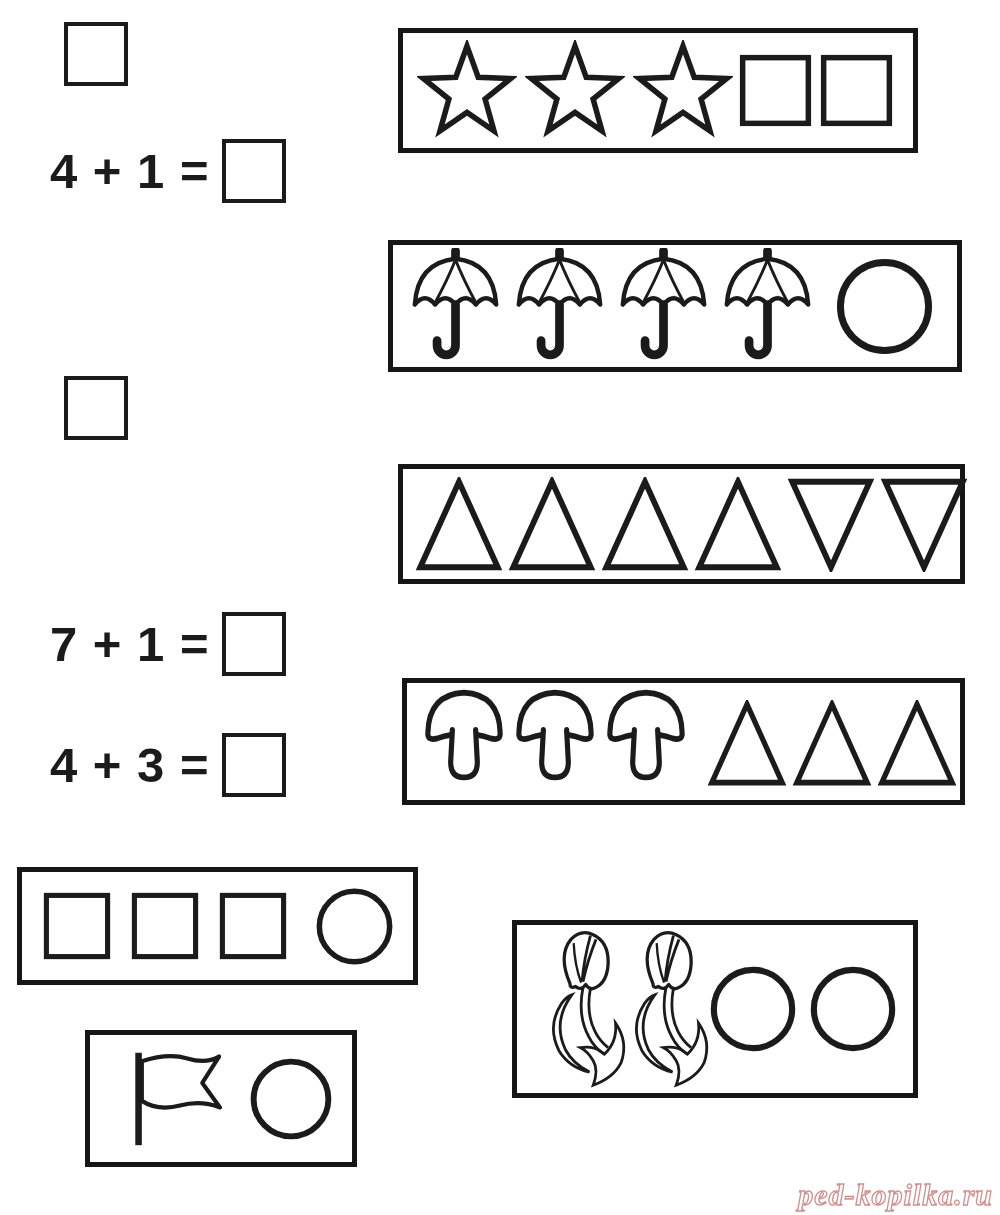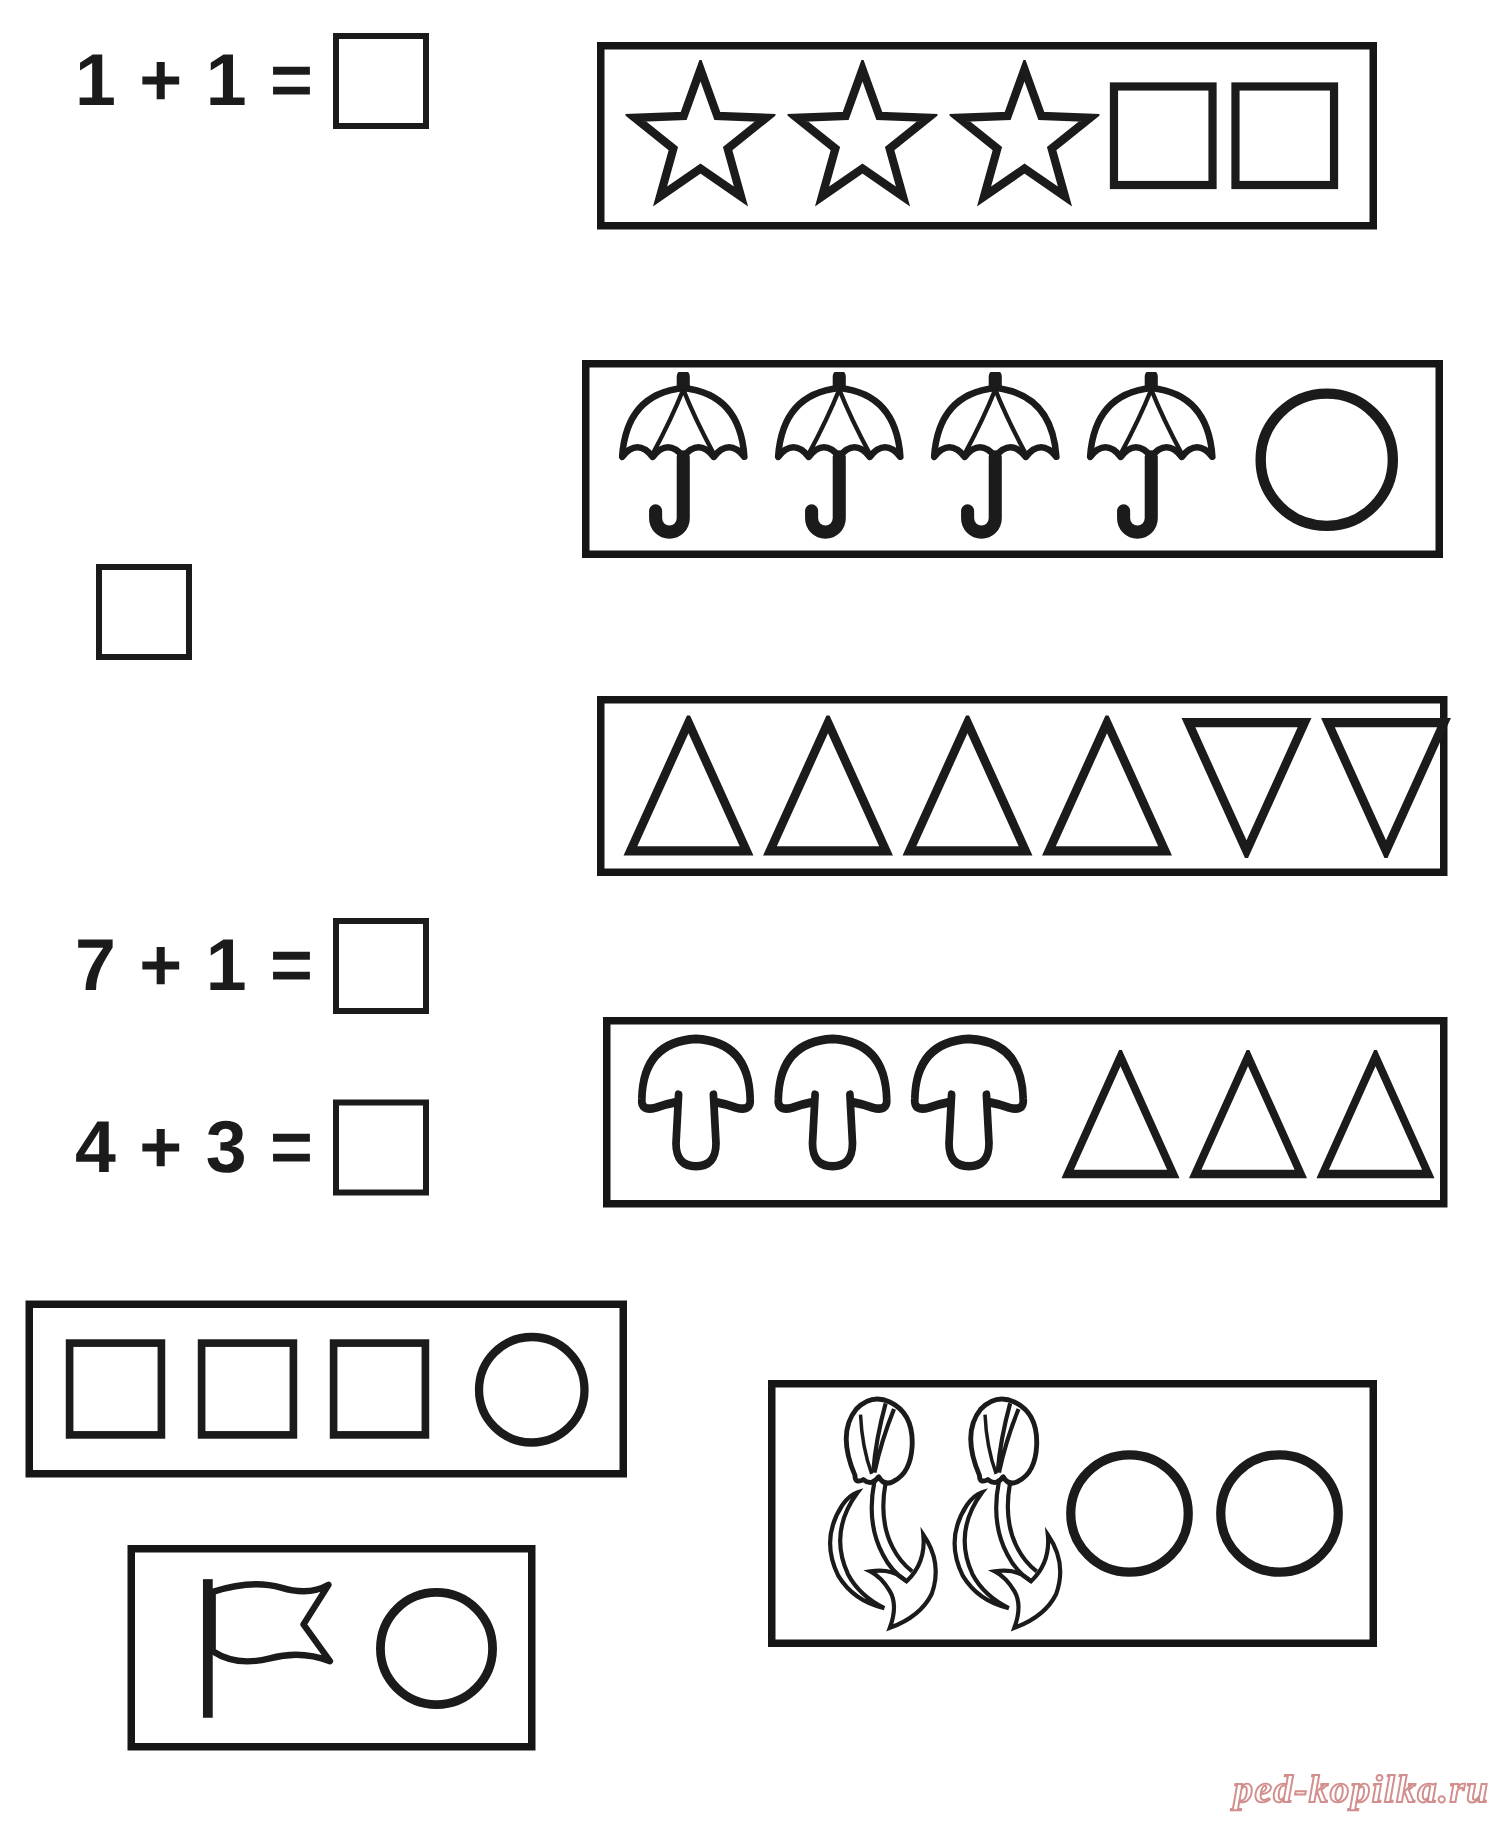--- a/index.html
+++ b/index.html
@@ -69,33 +69,36 @@
   #g6{left:512px;top:920px;width:406px;height:178px;padding-left:26px;gap:4px;}
   #g6 .shape-tulip{width:93px;height:160px;margin-right:-14px;}
   #g6 .shape-circle{width:88px;height:88px;}
   #g6 .shape-circle + .shape-circle{margin-left:8px;}
 
   
   .watermark{
     position:absolute;right:7px;top:1178px;
     font-family:"Liberation Serif", serif;
     font-style:italic;font-weight:700;
-    font-size:26px;letter-spacing:1px;
+    font-size:30px;letter-spacing:1px;
     color:#ffffff;
     -webkit-text-stroke:1.3px #d38e8e;
     text-stroke:1.3px #d38e8e;
   }
 </style>
 </head>
 <body>
 
 <div class="page">
 
   <div class="eq-row r0">
-    <span class="eq-label">1 + 1 =</span>
+    <div class="answer-box"></div>
+  </div>
+  <div class="eq-row r1">
+    <span class="eq-label">4 + 1 =</span>
     <div class="answer-box"></div>
   </div>
   <div class="eq-row r3">
     <div class="answer-box"></div>
   </div>
   <div class="eq-row r5">
     <span class="eq-label">7 + 1 =</span>
     <div class="answer-box"></div>
   </div>
   <div class="eq-row r6">

